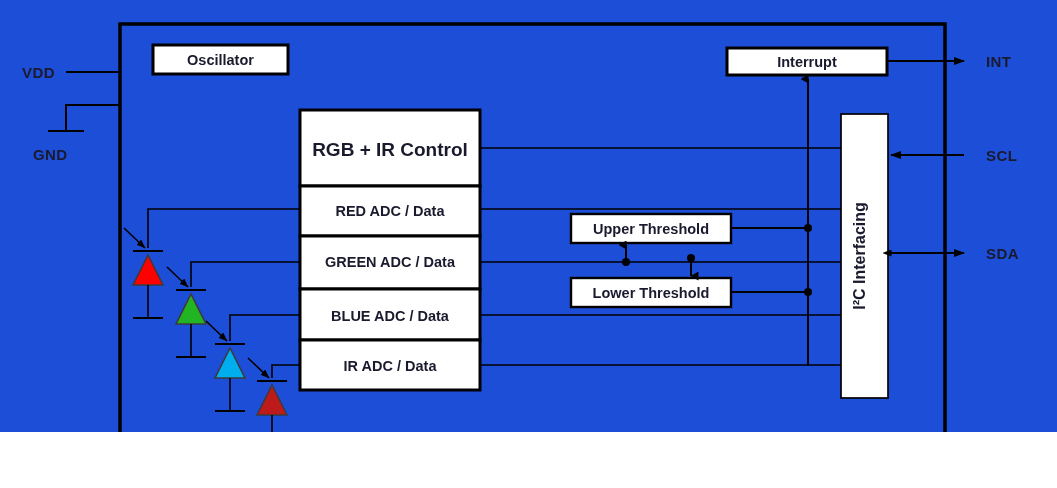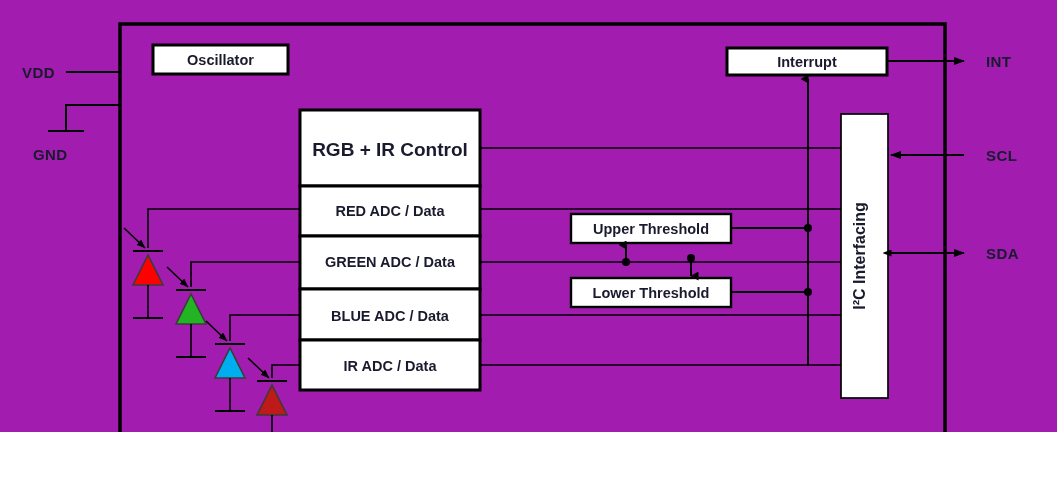--- a/index.html
+++ b/index.html
@@ -7,21 +7,21 @@
     padding: 0;
     background: #ffffff;
   }
   body {
     font-family: "Liberation Sans", sans-serif;
   }
   #diagram-root {
     position: relative;
     width: 1057px;
     height: 432px;
-    background: #a21caf;
+    background: #1d4ed8;
     overflow: hidden;
   }
   svg#diagram-svg {
     position: absolute;
     left: 0;
     top: 0;
     width: 1057px;
     height: 488px;
   }
   .lbl {

